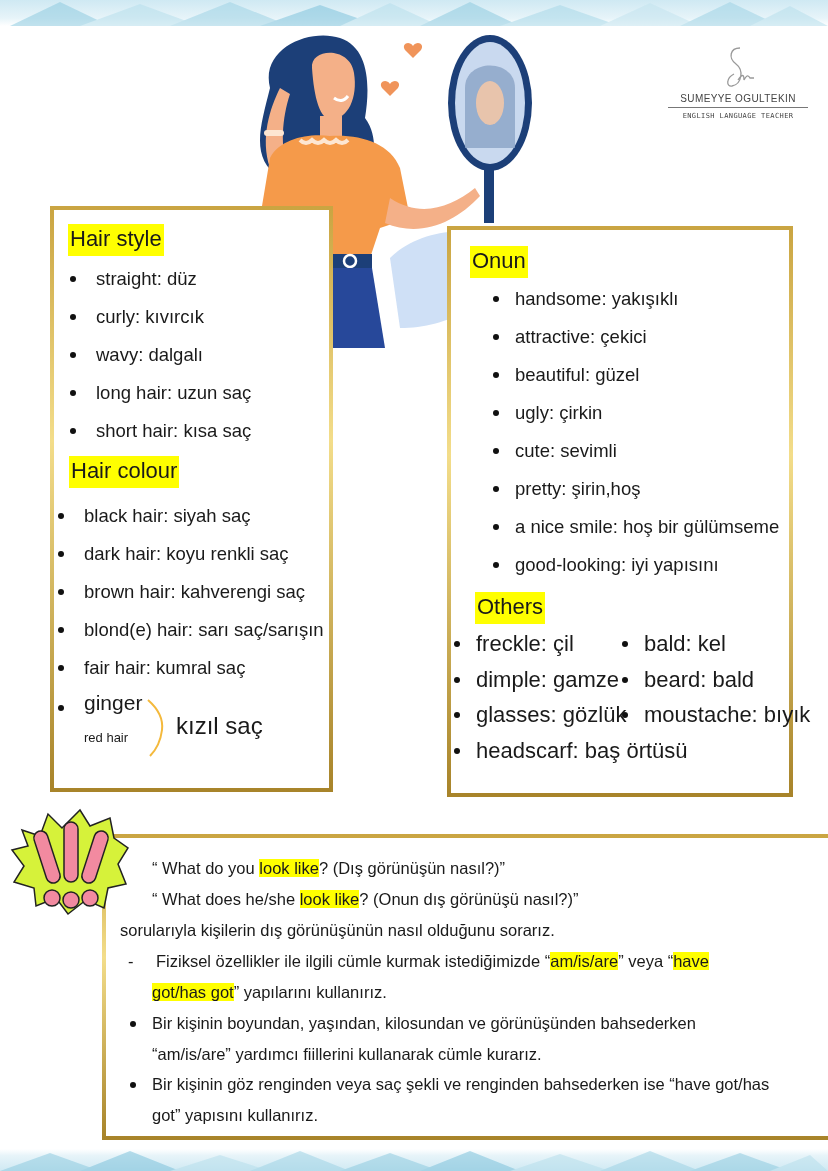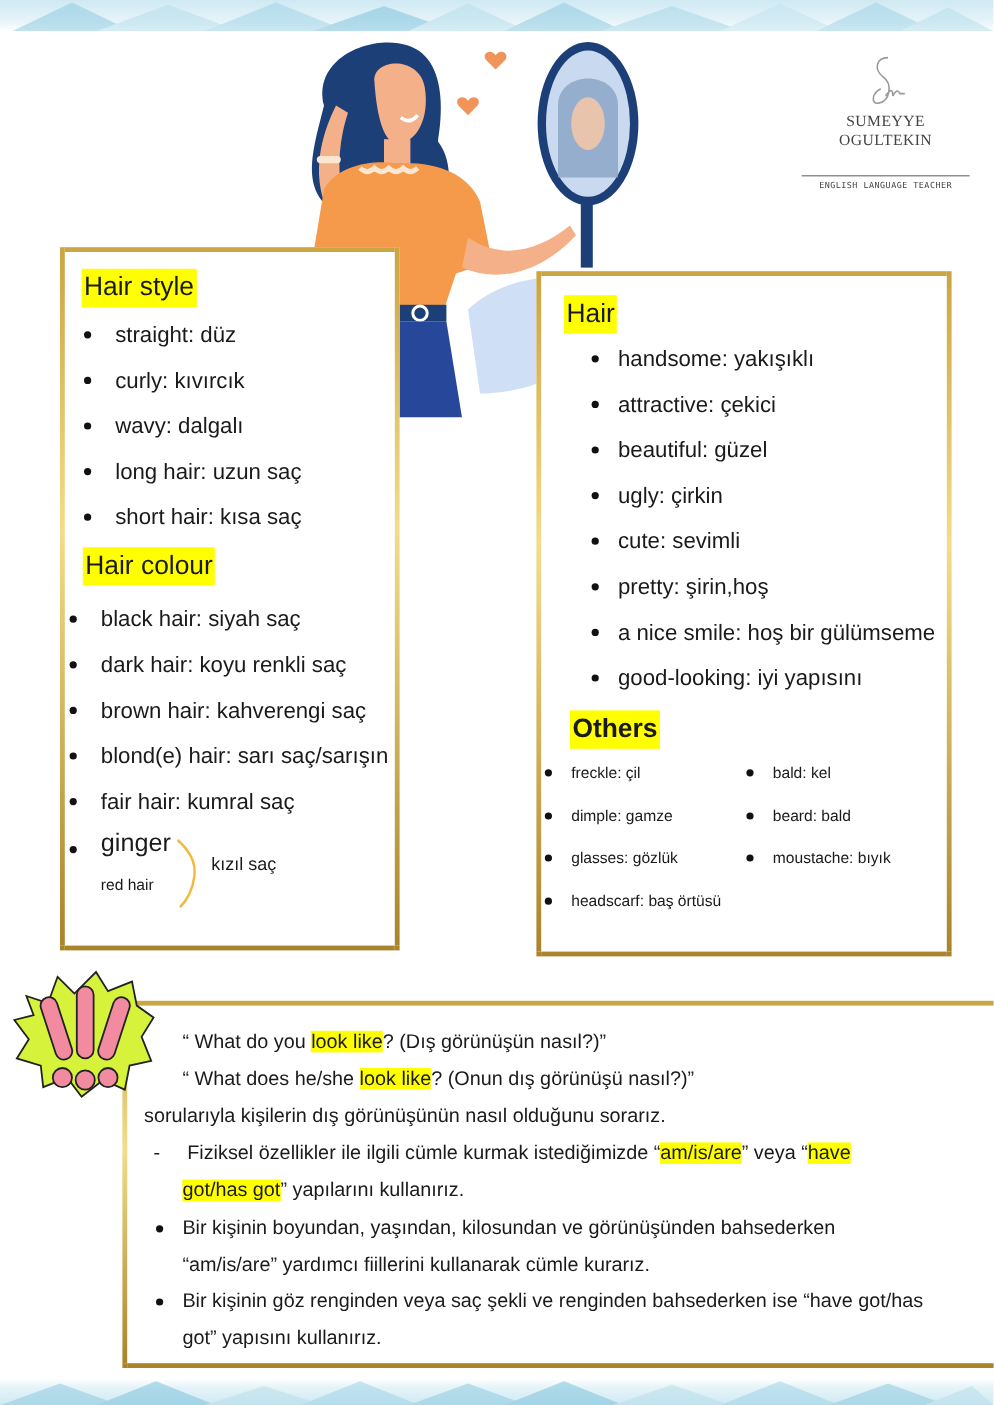--- a/index.html
+++ b/index.html
@@ -6,21 +6,21 @@
   html, body { width: 828px; height: 1171px; background: #ffffff; overflow: hidden; }
   body { position: relative; font-family: "Liberation Sans", sans-serif; color: #1a1a1a; }
 
   .banner { position: absolute; left: 0; width: 828px; height: 26px; overflow: hidden; }
   .banner.top { top: 0; background: linear-gradient(180deg, #cfe9f3 0%, #e7f4f9 70%, #ffffff 100%); }
   .banner.bottom { bottom: 0; height: 22px; background: linear-gradient(0deg, #cfe9f3 0%, #e7f4f9 70%, #ffffff 100%); }
   .banner svg { position: absolute; left: 0; top: 0; }
 
   .signature { position: absolute; left: 668px; top: 44px; width: 140px; text-align: center; }
   .signature .sig-mark { display: block; margin: 0 auto; }
-  .signature .name { font-family: Liberation Serif, serif; font-size: 13px; letter-spacing: 0.4px; color: #444; margin-top: 1px; padding-bottom: 21px; border-bottom: 1px solid #777; }
+  .signature .name { font-family: Liberation Sans, sans-serif; font-size: 10px; letter-spacing: 0.4px; color: #444; margin-top: 1px; padding-bottom: 3px; border-bottom: 1px solid #777; }
   .signature .role { font-family: "DejaVu Sans Mono", monospace; font-size: 7px; letter-spacing: 0.4px; color: #444; margin-top: 4px; }
 
   .illustration { position: absolute; left: 250px; top: 28px; width: 300px; height: 320px; }
 
   .box { position: absolute; background: #ffffff; border: 4px solid #b8952f;
          border-image: linear-gradient(180deg, #caa542, #f3dd8a 40%, #a8842a) 1; }
   .box-left { left: 50px; top: 206px; width: 283px; height: 586px; }
   .box-right { left: 447px; top: 226px; width: 346px; height: 571px; }
   .box-bottom { left: 102px; top: 834px; width: 771px; height: 306px; }
 
@@ -37,28 +37,28 @@
 
   .hc-list { left: 4px; top: 287px; }
   .hc-list li { padding-left: 26px; line-height: 37.5px; }
   .hc-list li::before { left: 0; }
 
   .ginger { position: absolute; left: 4px; top: 478px; width: 260px; height: 80px; }
   .ginger .bullet { position: absolute; left: 0; top: 17px; width: 6px; height: 6px; border-radius: 50%; background: #111; }
   .ginger .l1 { position: absolute; left: 26px; top: 3px; font-size: 21px; }
   .ginger .l2 { position: absolute; left: 26px; top: 42px; font-size: 13px; }
   .ginger .brace { position: absolute; left: 88px; top: 10px; }
-  .ginger .tr { position: absolute; left: 118px; top: 24px; font-size: 15px; }
+  .ginger .tr { position: absolute; left: 118px; top: 24px; font-size: 24px; }
 
   .look-list { left: 36px; top: 50px; }
   .look-list li { padding-left: 28px; line-height: 38px; }
   .look-list li::before { left: 6px; }
 
   .others { position: absolute; left: 0; top: 402px; width: 340px; }
-  .others .row { position: relative; height: 35.5px; font-size: 13px; }
+  .others .row { position: relative; height: 35.5px; font-size: 22px; }
   .others .item { position: absolute; white-space: nowrap; line-height: 24px; }
   .others .item::before { content: ""; position: absolute; left: -22px; top: 9px; width: 6px; height: 6px; border-radius: 50%; background: #111; }
   .others .c1 { left: 25px; }
   .others .c2 { left: 193px; }
 
   .exclaim { position: absolute; left: 10px; top: 808px; width: 120px; height: 110px; }
 
   .rules { position: absolute; left: 0; top: 0; width: 100%; font-size: 16.5px; }
   .rules .line { position: absolute; white-space: nowrap; line-height: 24px; }
   .rules .dot { position: absolute; width: 6px; height: 6px; border-radius: 50%; background: #111; }
@@ -152,32 +152,32 @@
     <span class="l1">ginger</span>
     <span class="l2">red hair</span>
     <svg class="brace" width="20" height="60" viewBox="0 0 20 60">
       <path d="M2 2 Q18 16 16 32 Q14 48 4 58" stroke="#f4b93c" stroke-width="2" fill="none"></path>
     </svg>
     <span class="tr">kızıl saç</span>
   </div>
 </div>
 
 <div class="box box-right">
-  <div class="heading hl" style="left:19px; top:16px;">Hair</div>
+  <div class="heading hl" style="left:19px; top:16px;">Onun</div>
   <ul class="vocab look-list">
     <li>handsome: yakışıklı</li>
     <li>attractive: çekici</li>
     <li>beautiful: güzel</li>
     <li>ugly: çirkin</li>
     <li>cute: sevimli</li>
     <li>pretty: şirin,hoş</li>
     <li>a nice smile: hoş bir gülümseme</li>
     <li>good-looking: iyi yapısını</li>
   </ul>
-  <div class="heading hl" style="left:24px; top:362px;font-weight:bold;">Others</div>
+  <div class="heading hl" style="left:24px; top:362px;">Others</div>
   <div class="others">
     <div class="row">
       <span class="item c1">freckle: çil</span>
       <span class="item c2">bald: kel</span>
     </div>
     <div class="row">
       <span class="item c1">dimple: gamze</span>
       <span class="item c2">beard: bald</span>
     </div>
     <div class="row">

